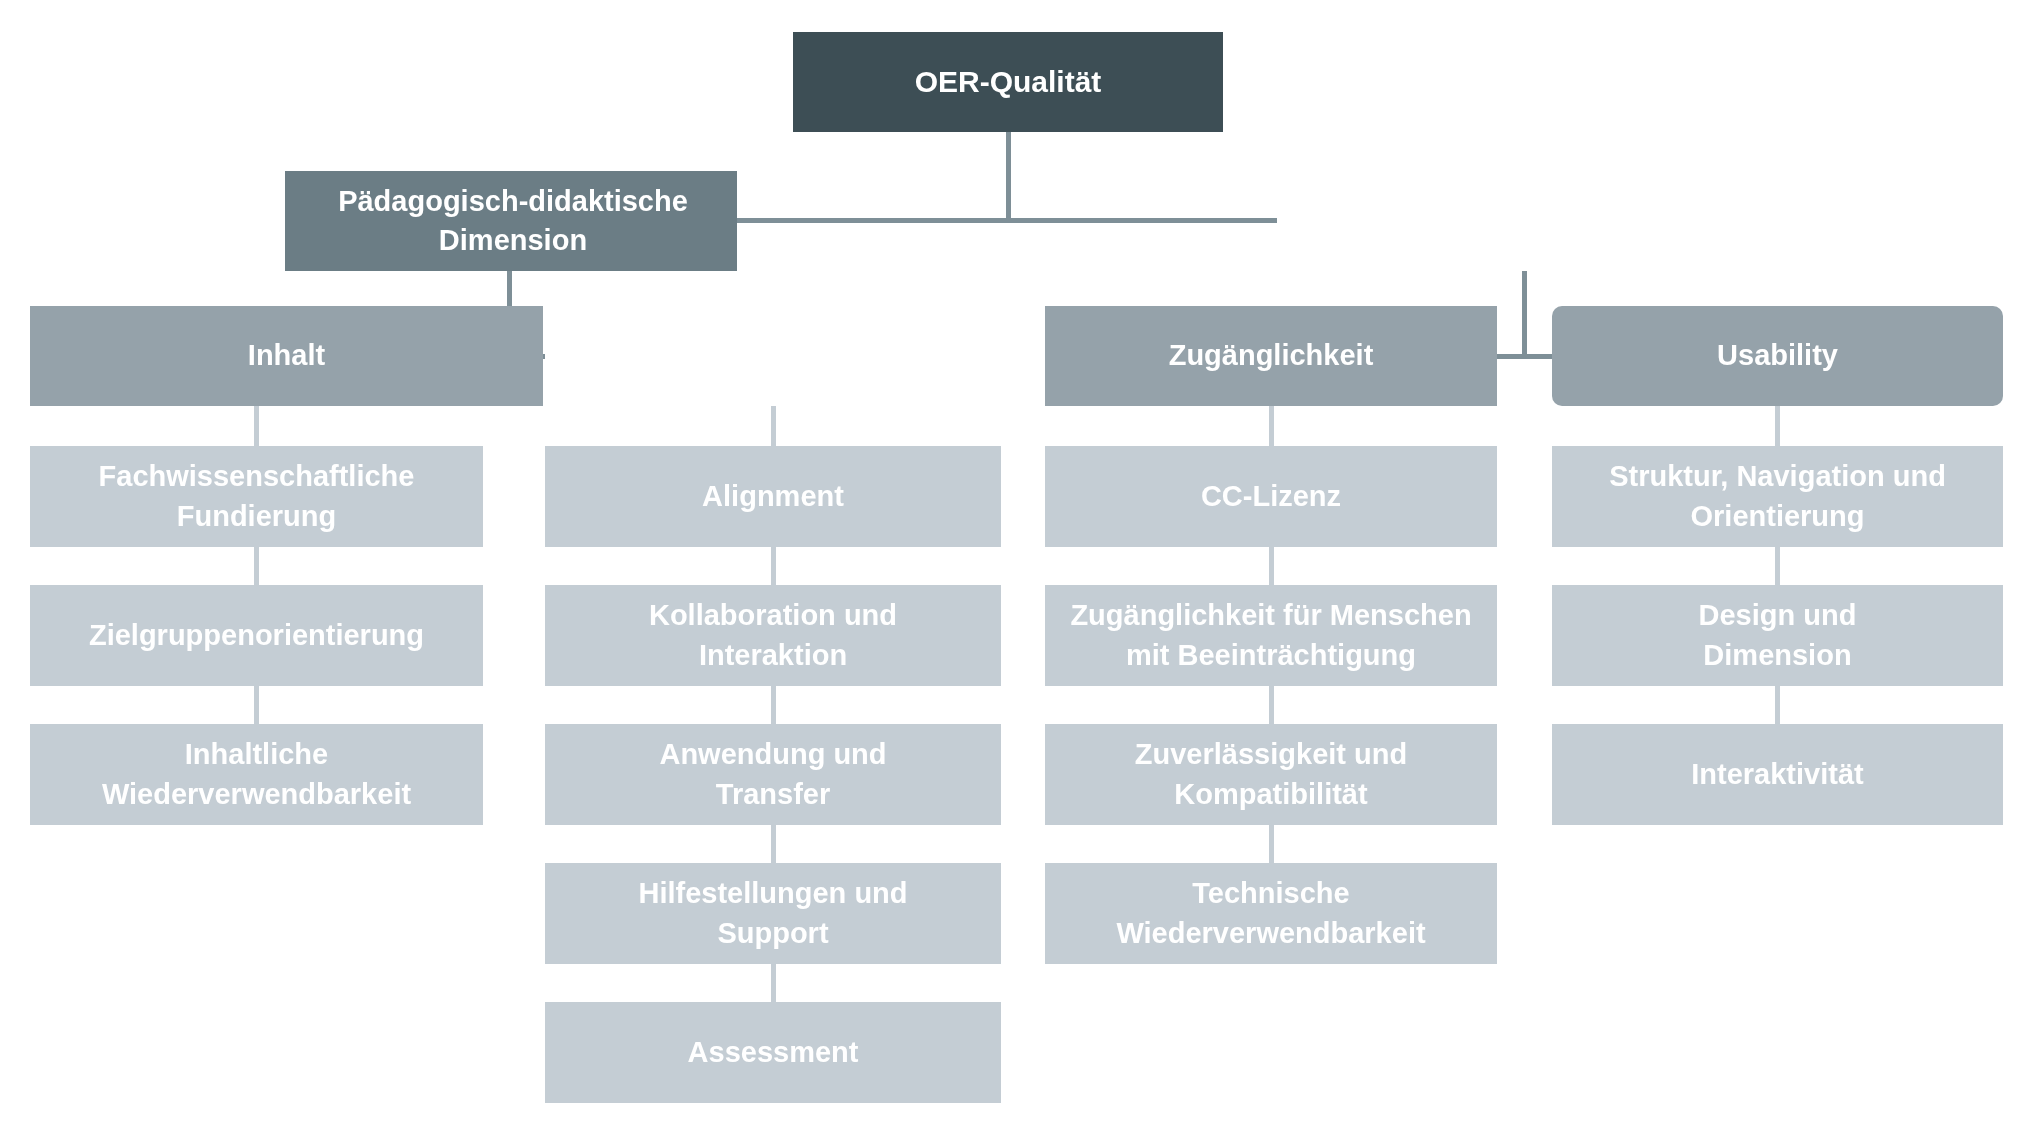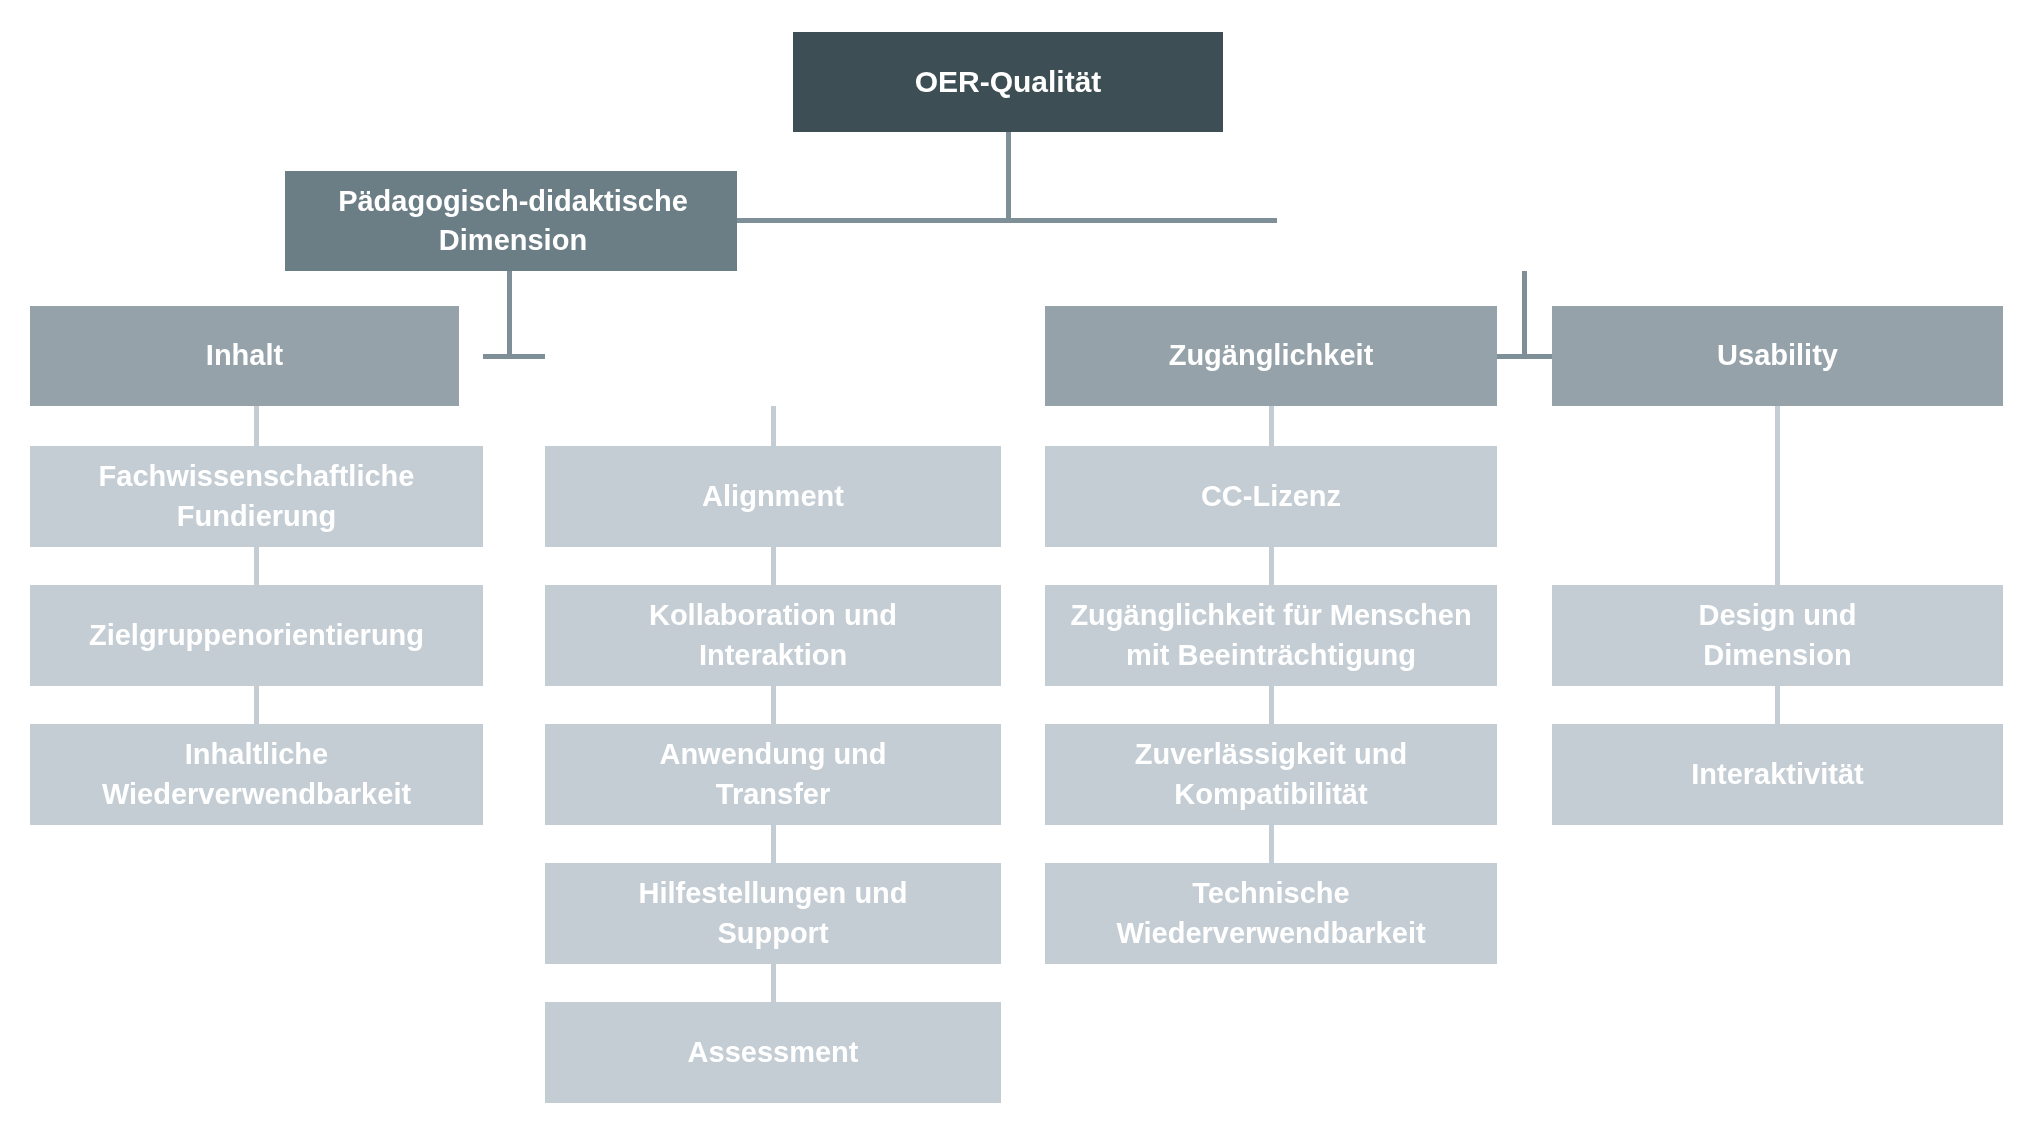--- a/index.html
+++ b/index.html
@@ -56,23 +56,23 @@
   <div class="line light" style="left:254px;  top:406px; width:5px; height:370px;"></div>
   <div class="line light" style="left:771px;  top:406px; width:5px; height:648px;"></div>
   <div class="line light" style="left:1269px; top:406px; width:5px; height:509px;"></div>
   <div class="line light" style="left:1775px; top:406px; width:5px; height:370px;"></div>
 
   <div class="box lvl1" style="left:793px; top:32px; width:430px;">OER-Qualität</div>
 
   <div class="box lvl2" style="left:285px; top:171px; width:452px;padding-left:12px;">Pädagogisch-didaktische
 Dimension</div>
 
-  <div class="box lvl3" style="left:30px; top:306px; width:429px;">Inhalt</div>
+  <div class="box lvl3" style="left:30px; top:306px; width:513px;">Inhalt</div>
   <div class="box lvl3" style="left:1045px; top:306px; width:452px;">Zugänglichkeit</div>
-  <div class="box lvl3" style="left:1552px; top:306px; width:451px;">Usability</div>
+  <div class="box lvl3" style="left:1552px; top:306px; width:451px;border-radius:10px;">Usability</div>
 
   <div class="box lvl4" style="left:30px; top:446px; width:453px;">Fachwissenschaftliche
 Fundierung</div>
   <div class="box lvl4" style="left:30px; top:585px; width:453px;">Zielgruppenorientierung</div>
   <div class="box lvl4" style="left:30px; top:724px; width:453px;">Inhaltliche
 Wiederverwendbarkeit</div>
 
   <div class="box lvl4" style="left:545px; top:446px; width:456px;">Alignment</div>
   <div class="box lvl4" style="left:545px; top:585px; width:456px;">Kollaboration und
 Interaktion</div>
@@ -83,17 +83,19 @@
   <div class="box lvl4" style="left:545px; top:1002px; width:456px;">Assessment</div>
 
   <div class="box lvl4" style="left:1045px; top:446px; width:452px;">CC-Lizenz</div>
   <div class="box lvl4" style="left:1045px; top:585px; width:452px;">Zugänglichkeit für Menschen
 mit Beeinträchtigung</div>
   <div class="box lvl4" style="left:1045px; top:724px; width:452px;">Zuverlässigkeit und
 Kompatibilität</div>
   <div class="box lvl4" style="left:1045px; top:863px; width:452px;">Technische
 Wiederverwendbarkeit</div>
 
+  <div class="box lvl4" style="left:1552px; top:446px; width:451px;">Struktur, Navigation und
+Orientierung</div>
   <div class="box lvl4" style="left:1552px; top:585px; width:451px;">Design und
 Dimension</div>
   <div class="box lvl4" style="left:1552px; top:724px; width:451px;">Interaktivität</div>
 
 </div>
 
 </body></html>

